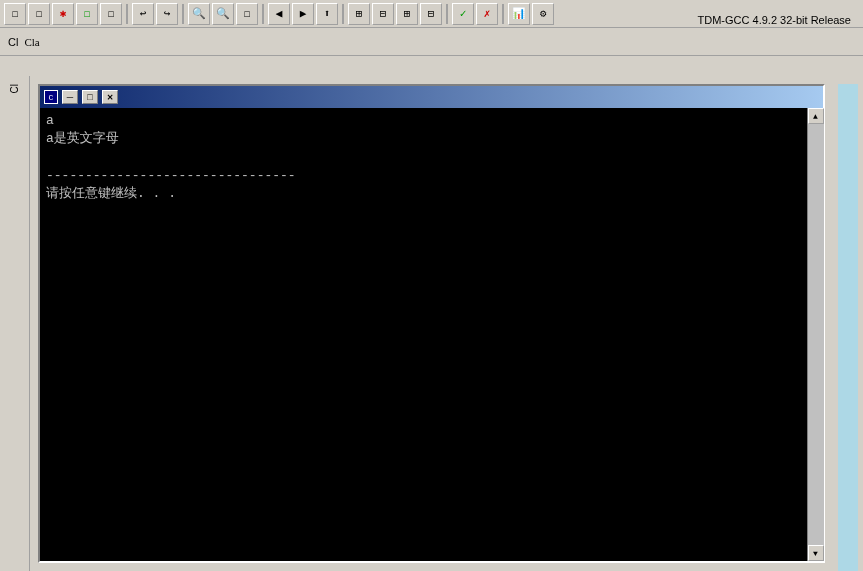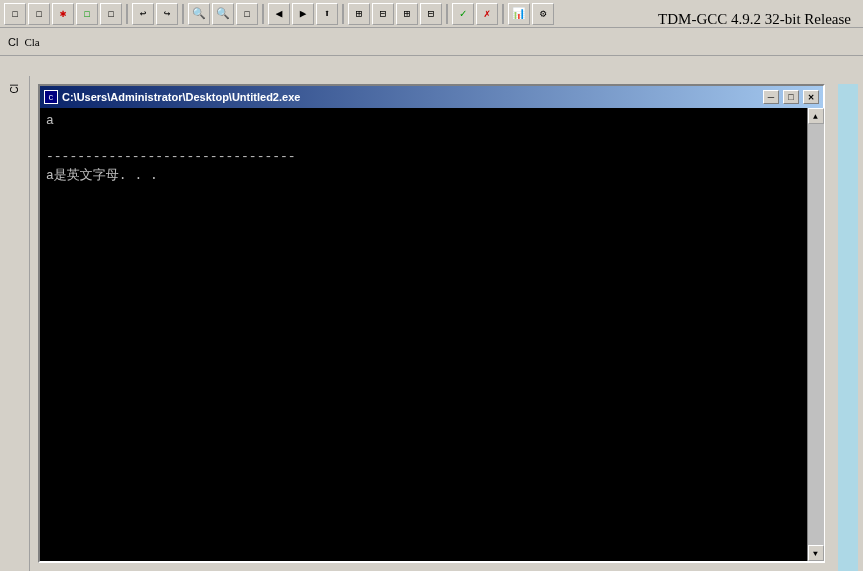--- a/index.html
+++ b/index.html
@@ -39,22 +39,22 @@
 
     .toolbar-separator {
       width: 2px;
       height: 20px;
       background: #a0a0a0;
       margin: 0 2px;
     }
 
     .toolbar-right {
       margin-left: auto;
-      font-size: 15px;
-      font-family: Liberation Serif, serif;
+      font-size: 11px;
+      font-family: Liberation Sans, sans-serif;
       color: #000;
       padding-right: 8px;
       margin-top: 12px;
     }
 
     
     .toolbar2 {
       display: flex;
       align-items: center;
       background-color: #d4d0c8;
@@ -281,33 +281,33 @@
     <div style="font-size:10px;font-family:Arial;writing-mode:vertical-rl;transform:rotate(180deg);margin-top:4px;">Cl</div>
   </div>
 
   <div class="console-container">
     <div class="console-window">
 
       <div class="console-titlebar">
         <div class="console-title-icon">
           <span style="font-size:8px;color:white;">C</span>
         </div>
-        <span class="console-title-text">C:\Users\Administrator\Desktop\Untitled2.exe</span>
         <div class="console-ctrl-btn">─</div>
         <div class="console-ctrl-btn">□</div>
         <div class="console-ctrl-btn" style="font-size:8px;">✕</div>
       </div>
 
       <div class="console-content-area">
         <div class="console-body">
           <div class="console-text-area">
             <div class="console-line">a</div>
+            <div class="console-line">a是英文字母</div>
             <div class="console-line">&nbsp;</div>
             <div class="console-line">--------------------------------</div>
-            <div class="console-line">a是英文字母. . .</div>
+            <div class="console-line">请按任意键继续. . .</div>
           </div>
         </div>
 
         <div class="console-scrollbar">
           <div class="scrollbar-btn">▲</div>
           <div class="scrollbar-track"></div>
           <div class="scrollbar-btn">▼</div>
         </div>
       </div>
     </div>

